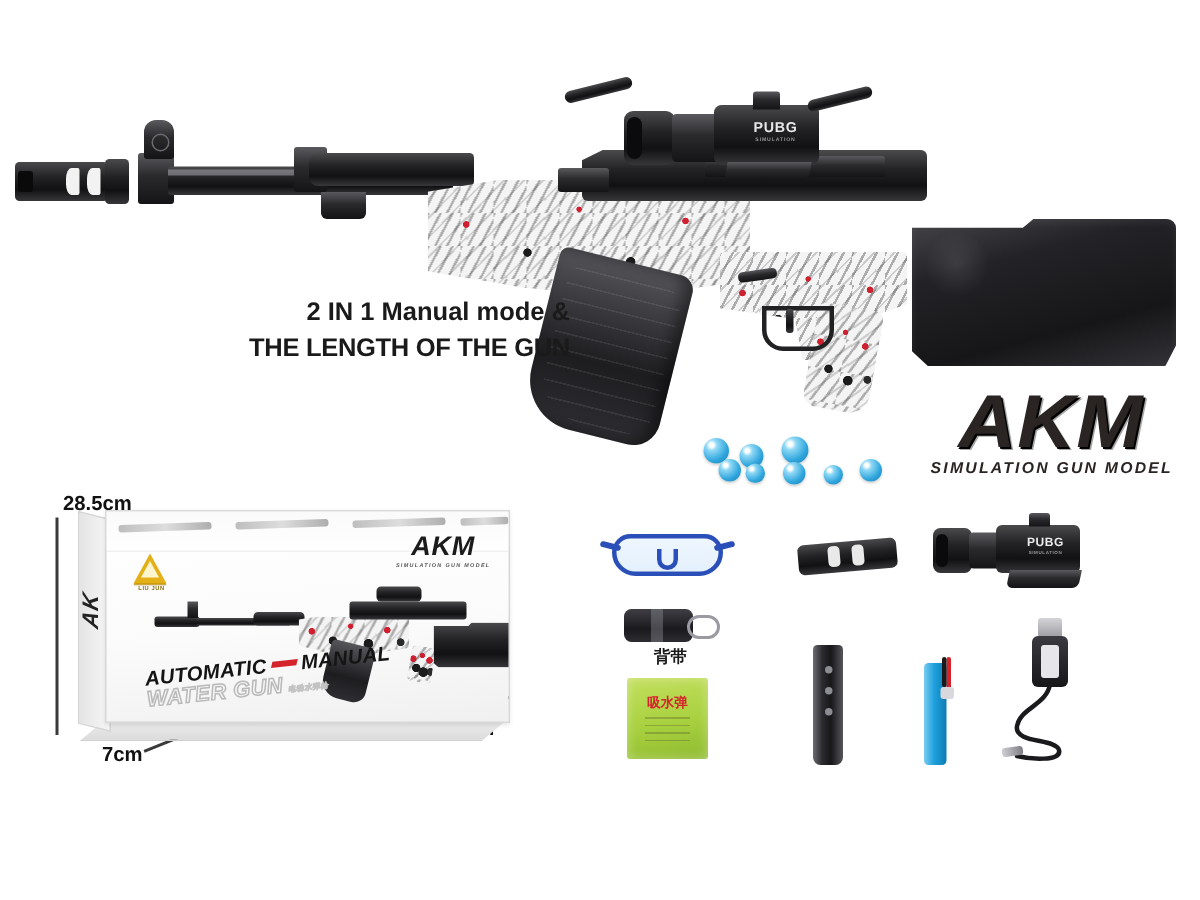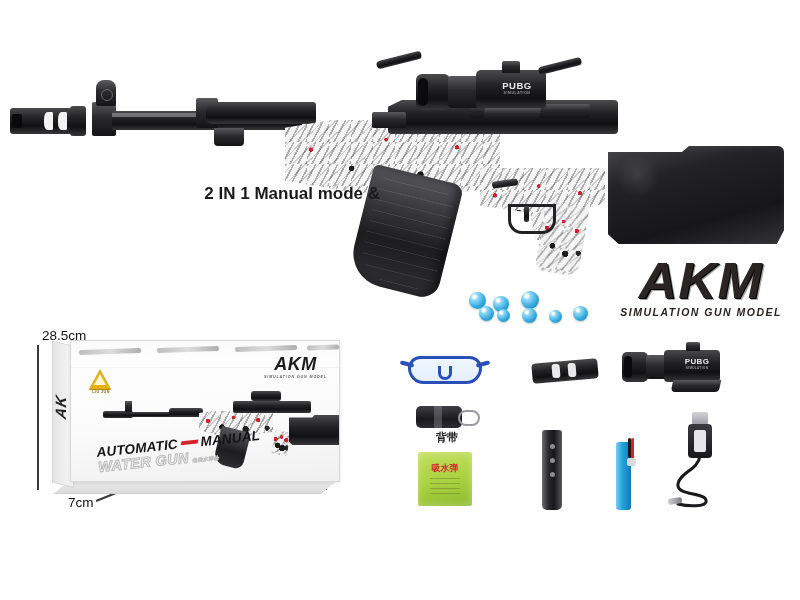--- a/index.html
+++ b/index.html
@@ -6,39 +6,39 @@
   body{
     width:800px;height:600px;overflow:hidden;position:relative;
     background:#ffffff;
     font-family:"Liberation Sans", sans-serif;
     color:#111;
   }
   .stage{position:absolute;inset:0;}
   .abs{position:absolute;}
 
   
-  #copy{left:60px;top:182px;width:320px;text-align:right;}
+  #copy{left:60px;top:196px;width:320px;text-align:right;}
   #copy .ln{font-size:17px;font-weight:700;color:#1a1a1a;line-height:1.42;white-space:nowrap;}
   #copy .ln.l3{letter-spacing:-.2px;}
 
   
   #brand{right:18px;top:258px;text-align:center;}
   #brand .word{
     font-size:50px;font-weight:700;font-style:italic;letter-spacing:1px;
     color:#2a2422;line-height:.92;
     text-shadow:1px 1px 0 #000, 2px 2px 0 rgba(0,0,0,.35);
     transform:scaleX(1.06);transform-origin:center;
   }
   #brand .sub{
     font-size:10.5px;font-weight:700;font-style:italic;letter-spacing:1.5px;
     color:#2a2422;margin-top:2px;
   }
 
   
-  .dim{font-size:13.5px;font-weight:400;color:#111;}
+  .dim{font-size:13.5px;font-weight:700;color:#111;}
   #dim-h{left:42px;top:328px;}
   #dim-w{left:295px;top:478px;}
   #dim-d{left:68px;top:495px;}
   .dimline{background:#3a3a3a;}
   #dimline-h{left:37px;top:345px;width:1.5px;height:145px;}
   #dimline-w{left:225px;top:470px;width:115px;height:1.5px;transform:rotate(-3deg);transform-origin:left center;}
   #dimline-d{left:96px;top:500px;width:58px;height:1.5px;transform:rotate(-22deg);transform-origin:left center;}
 
   
   #pkg{left:52px;top:340px;width:295px;height:160px;}
@@ -195,20 +195,21 @@
                 background:linear-gradient(165deg,#45454a 0%,#232327 30%,#161618 70%,#333338 100%);
                 border-radius:4px 6px 8px 4px;
                 clip-path:polygon(0 6%,42% 6%,46% 0,100% 0,100% 86%,96% 100%,6% 100%,0 90%);
                 box-shadow:inset 0 2px 6px rgba(255,255,255,.07);"></div>
     <div class="pc" style="left:616px;top:126px;width:44px;height:44px;border-radius:50%;
                 background:radial-gradient(circle,rgba(255,255,255,.10),transparent 70%);"></div>
   </div>
 
   <div class="abs" id="copy">
     <div class="ln">2 IN 1 Manual mode &amp;</div>
+    <div class="ln l3">THE LENGTH OF THE GUN</div>
   </div>
 
   <div class="abs" id="brand">
     <div class="word">AKM</div>
     <div class="sub">SIMULATION GUN MODEL</div>
   </div>
 
   <div class="abs" style="left:465px;top:282px;width:140px;height:56px;">
     <div class="bead" style="left:4px;top:10px;width:17px;height:17px;"></div>
     <div class="bead" style="left:14px;top:24px;width:15px;height:15px;"></div>

